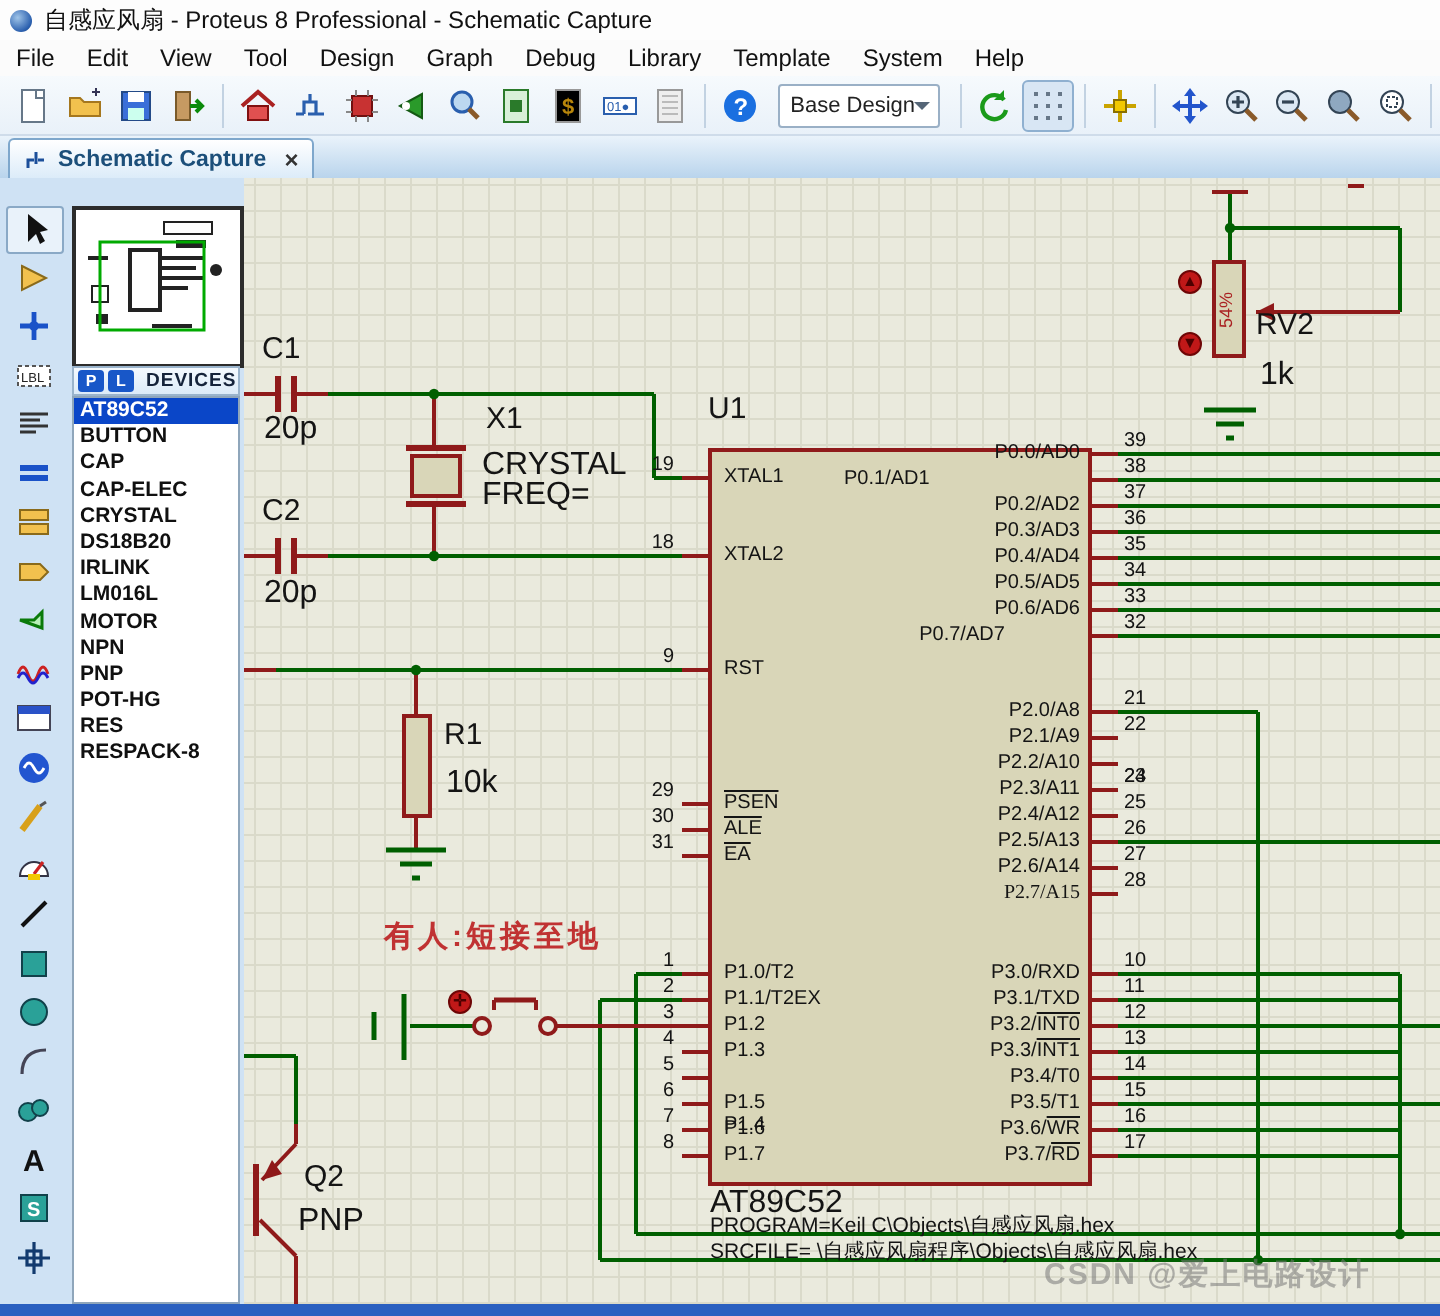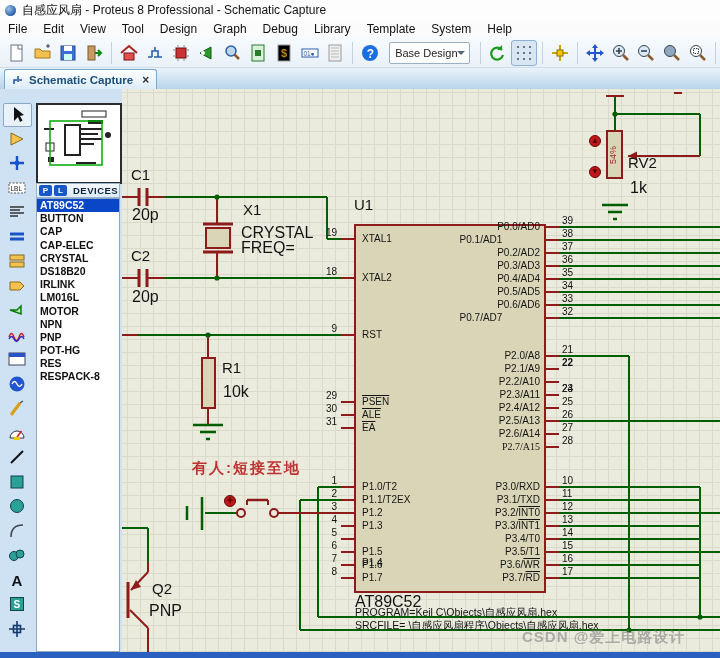--- a/index.html
+++ b/index.html
@@ -596,36 +596,36 @@
     <div class="lbl pname" style="left: 240px; top: 444px; margin-top: 24px;">P1.4</div>
     <div class="lbl pnum" style="left: 165px; top: 451px; width: 50px; text-align: right;">6</div>
     <div class="lbl pname" style="left: 240px; top: 457px;">P1.5</div>
     <div class="lbl pnum" style="left: 165px; top: 464px; width: 50px; text-align: right;">7</div>
     <div class="lbl pname" style="left: 240px; top: 470px;">P1.6</div>
     <div class="lbl pnum" style="left: 165px; top: 477px; width: 50px; text-align: right;">8</div>
     <div class="lbl pname" style="left: 240px; top: 483px;">P1.7</div>
     <div class="lbl pnum" style="left: 440px; top: 126px; width: 40px;">39</div>
     <div class="lbl pname" style="left: 300px; top: 132px; width: 118px; text-align: right;">P0.0/AD0</div>
     <div class="lbl pnum" style="left: 440px; top: 139px; width: 40px;">38</div>
-    <div class="lbl pname" style="left: 300px; top: 145px; width: 118px; text-align: center;">P0.1/AD1</div>
+    <div class="lbl pname" style="left: 300px; top: 145px; width: 118px; text-align: left;">P0.1/AD1</div>
     <div class="lbl pnum" style="left: 440px; top: 152px; width: 40px;">37</div>
     <div class="lbl pname" style="left: 300px; top: 158px; width: 118px; text-align: right;">P0.2/AD2</div>
     <div class="lbl pnum" style="left: 440px; top: 165px; width: 40px;">36</div>
     <div class="lbl pname" style="left: 300px; top: 171px; width: 118px; text-align: right;">P0.3/AD3</div>
     <div class="lbl pnum" style="left: 440px; top: 178px; width: 40px;">35</div>
     <div class="lbl pname" style="left: 300px; top: 184px; width: 118px; text-align: right;">P0.4/AD4</div>
     <div class="lbl pnum" style="left: 440px; top: 191px; width: 40px;">34</div>
     <div class="lbl pname" style="left: 300px; top: 197px; width: 118px; text-align: right;">P0.5/AD5</div>
     <div class="lbl pnum" style="left: 440px; top: 204px; width: 40px;">33</div>
     <div class="lbl pname" style="left: 300px; top: 210px; width: 118px; text-align: right;">P0.6/AD6</div>
     <div class="lbl pnum" style="left: 440px; top: 217px; width: 40px;">32</div>
     <div class="lbl pname" style="left: 300px; top: 223px; width: 118px; text-align: center;">P0.7/AD7</div>
     <div class="lbl pnum" style="left: 440px; top: 255px; width: 40px;">21</div>
     <div class="lbl pname" style="left: 300px; top: 261px; width: 118px; text-align: right;">P2.0/A8</div>
-    <div class="lbl pnum" style="left: 440px; top: 268px; width: 40px; font-weight: bold;">22</div>
+    <div class="lbl pnum" style="left: 440px; top: 268px; width: 40px;">22</div>
     <div class="lbl pname" style="left: 300px; top: 274px; width: 118px; text-align: right;">P2.1/A9</div>
     <div class="lbl pnum" style="left: 440px; top: 294px; width: 40px;">23</div>
     <div class="lbl pname" style="left: 300px; top: 287px; width: 118px; text-align: right;">P2.2/A10</div>
     <div class="lbl pnum" style="left: 440px; top: 294px; width: 40px;">24</div>
     <div class="lbl pname" style="left: 300px; top: 300px; width: 118px; text-align: right;">P2.3/A11</div>
     <div class="lbl pnum" style="left: 440px; top: 307px; width: 40px;">25</div>
     <div class="lbl pname" style="left: 300px; top: 313px; width: 118px; text-align: right;">P2.4/A12</div>
     <div class="lbl pnum" style="left: 440px; top: 320px; width: 40px;">26</div>
     <div class="lbl pname" style="left: 300px; top: 326px; width: 118px; text-align: right;">P2.5/A13</div>
     <div class="lbl pnum" style="left: 440px; top: 333px; width: 40px;">27</div>

